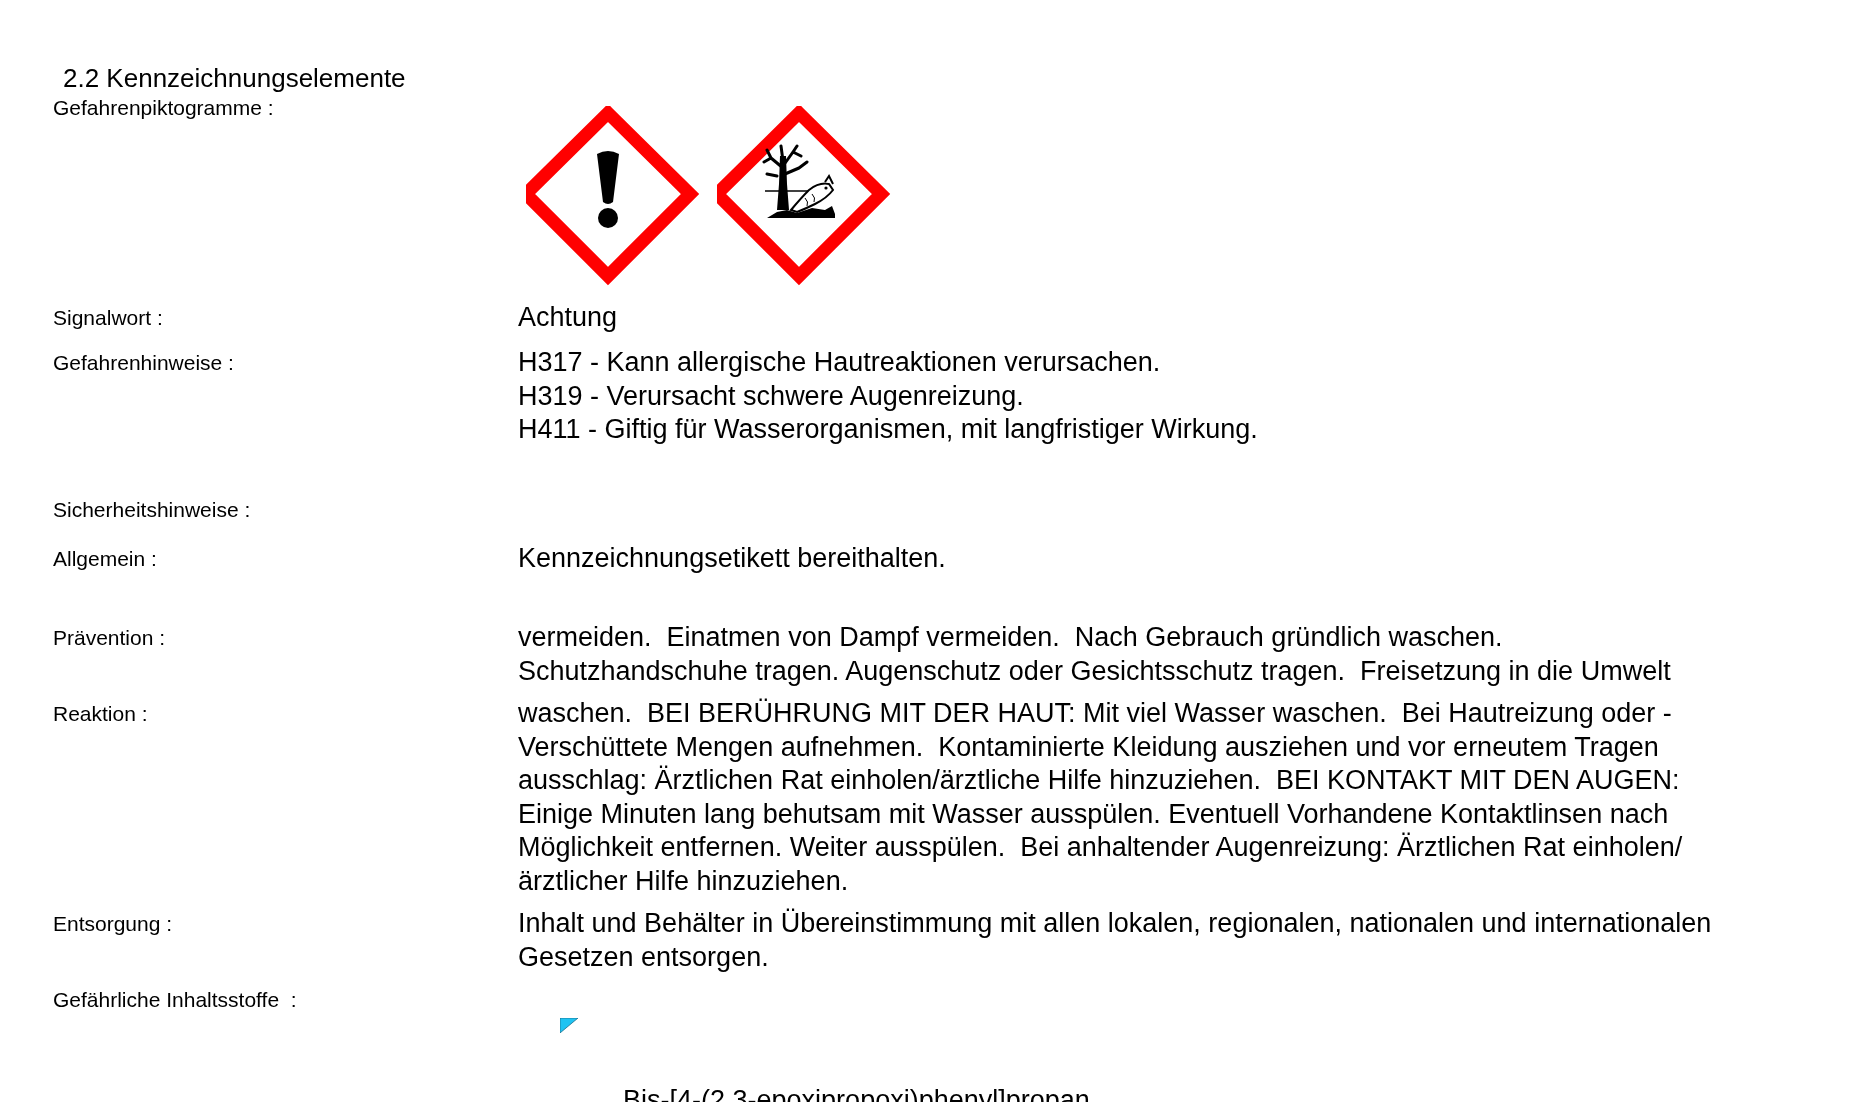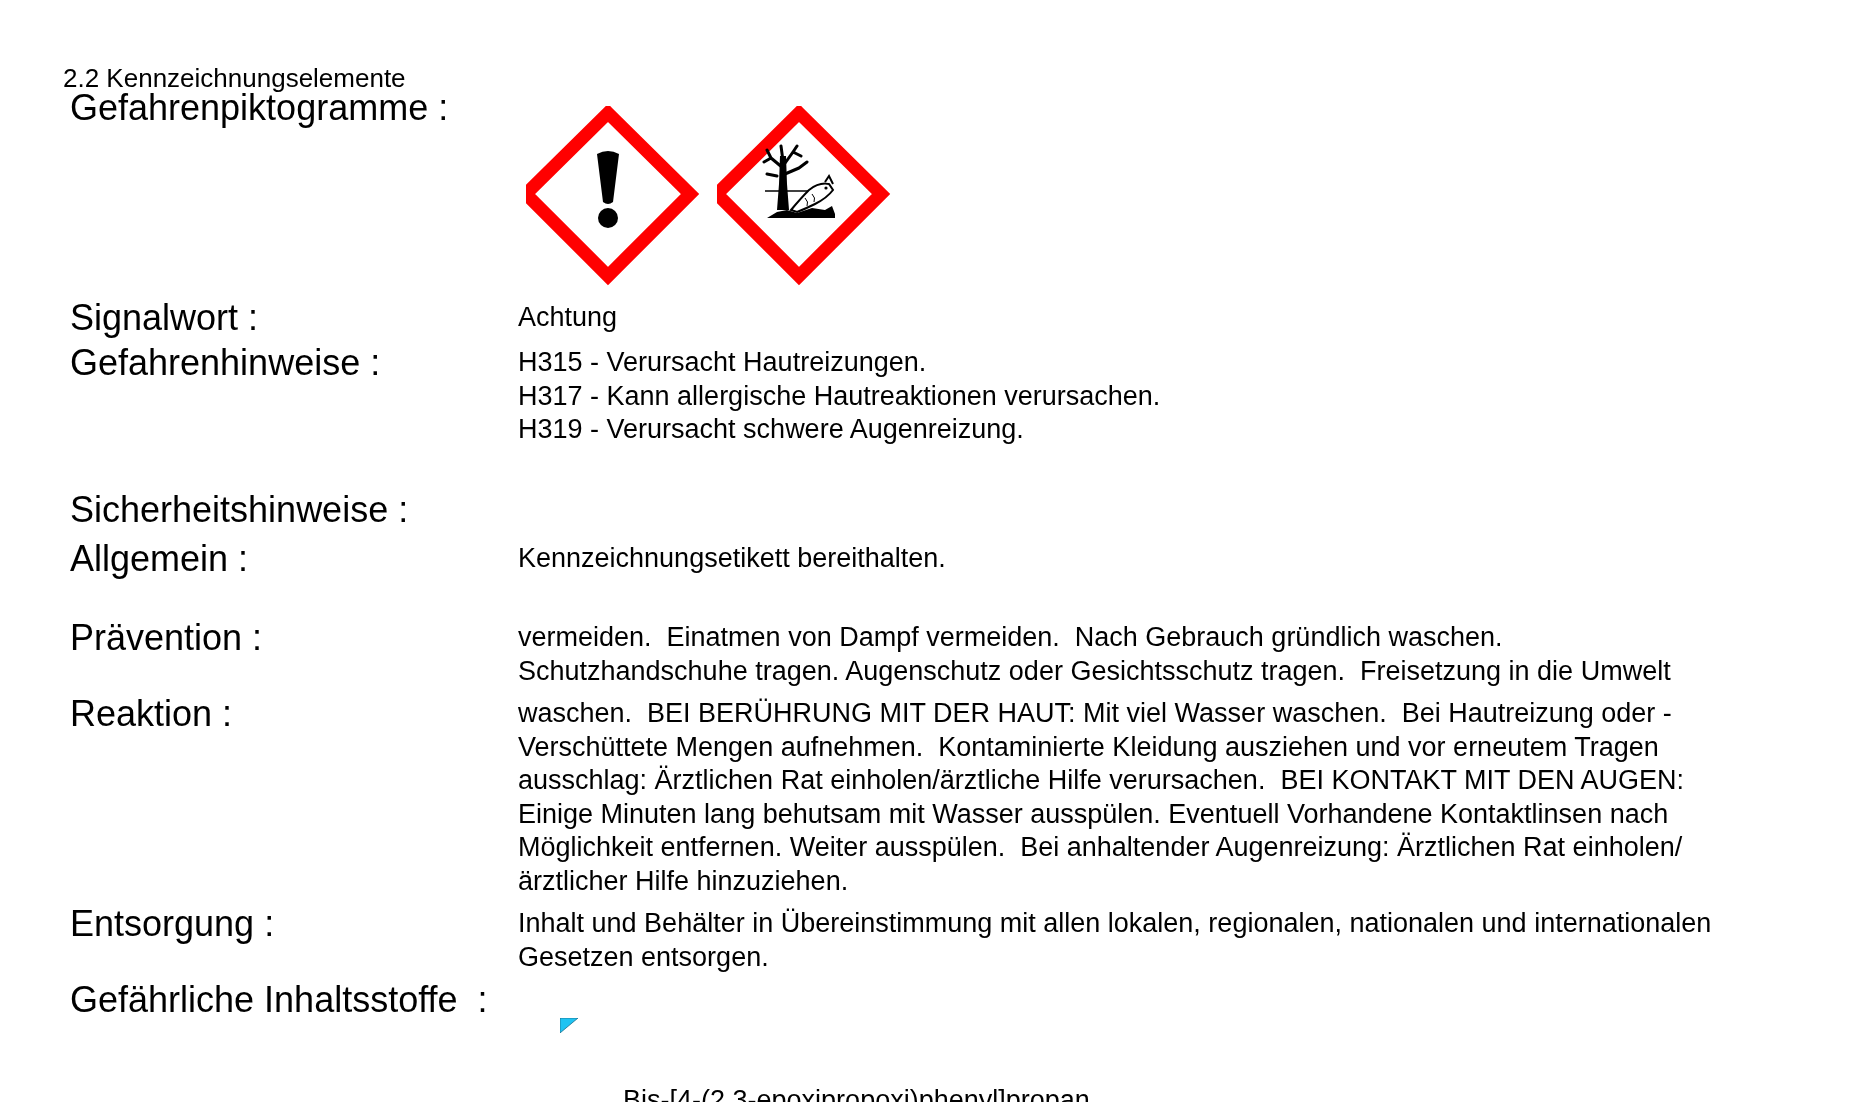--- a/index.html
+++ b/index.html
@@ -25,23 +25,23 @@
     margin: 10px;
     white-space: nowrap;
   }
   .row {
     position: absolute;
     left: 0;
     width: 1862px;
   }
   .label {
     position: absolute;
-    left: 70px;
+    left: 53px;
     top: 0;
-    font-size: 36px;
+    font-size: 21px;
     line-height: 33.6px;
     white-space: pre;
     text-align: center;
   }
   .value {
     position: absolute;
     left: 518px;
     top: 0;
     font-size: 27px;
     line-height: 33.6px;
@@ -111,23 +111,23 @@
 <div class="row" style="top:301px;">
   <span class="label">Signalwort :</span>
   <div class="value">
     <span class="line">Achtung</span>
   </div>
 </div>
 
 <div class="row" style="top:346px;">
   <span class="label">Gefahrenhinweise :</span>
   <div class="value">
-    <span class="line">H315 - Verursacht Hautreizungen.</span>
     <span class="line">H317 - Kann allergische Hautreaktionen verursachen.</span>
     <span class="line">H319 - Verursacht schwere Augenreizung.</span>
+    <span class="line">H411 - Giftig für Wasserorganismen, mit langfristiger Wirkung.</span>
   </div>
 </div>
 
 <div class="row" style="top:493px;">
   <span class="label">Sicherheitshinweise :</span>
 </div>
 
 <div class="row" style="top:542px;">
   <span class="label">Allgemein :</span>
   <div class="value">
@@ -141,21 +141,21 @@
     <span class="line">vermeiden.  Einatmen von Dampf vermeiden.  Nach Gebrauch gründlich waschen.</span>
     <span class="line">Schutzhandschuhe tragen. Augenschutz oder Gesichtsschutz tragen.  Freisetzung in die Umwelt</span>
   </div>
 </div>
 
 <div class="row" style="top:697px;">
   <span class="label">Reaktion :</span>
   <div class="value">
     <span class="line">waschen.  BEI BERÜHRUNG MIT DER HAUT: Mit viel Wasser waschen.  Bei Hautreizung oder -</span>
     <span class="line">Verschüttete Mengen aufnehmen.  Kontaminierte Kleidung ausziehen und vor erneutem Tragen</span>
-    <span class="line">ausschlag: Ärztlichen Rat einholen/ärztliche Hilfe verursachen.  BEI KONTAKT MIT DEN AUGEN:</span>
+    <span class="line">ausschlag: Ärztlichen Rat einholen/ärztliche Hilfe hinzuziehen.  BEI KONTAKT MIT DEN AUGEN:</span>
     <span class="line">Einige Minuten lang behutsam mit Wasser ausspülen. Eventuell Vorhandene Kontaktlinsen nach</span>
     <span class="line">Möglichkeit entfernen. Weiter ausspülen.  Bei anhaltender Augenreizung: Ärztlichen Rat einholen/</span>
     <span class="line">ärztlicher Hilfe hinzuziehen.</span>
   </div>
 </div>
 
 <div class="row" style="top:907px;">
   <span class="label">Entsorgung :</span>
   <div class="value">
     <span class="line">Inhalt und Behälter in Übereinstimmung mit allen lokalen, regionalen, nationalen und internationalen</span>

